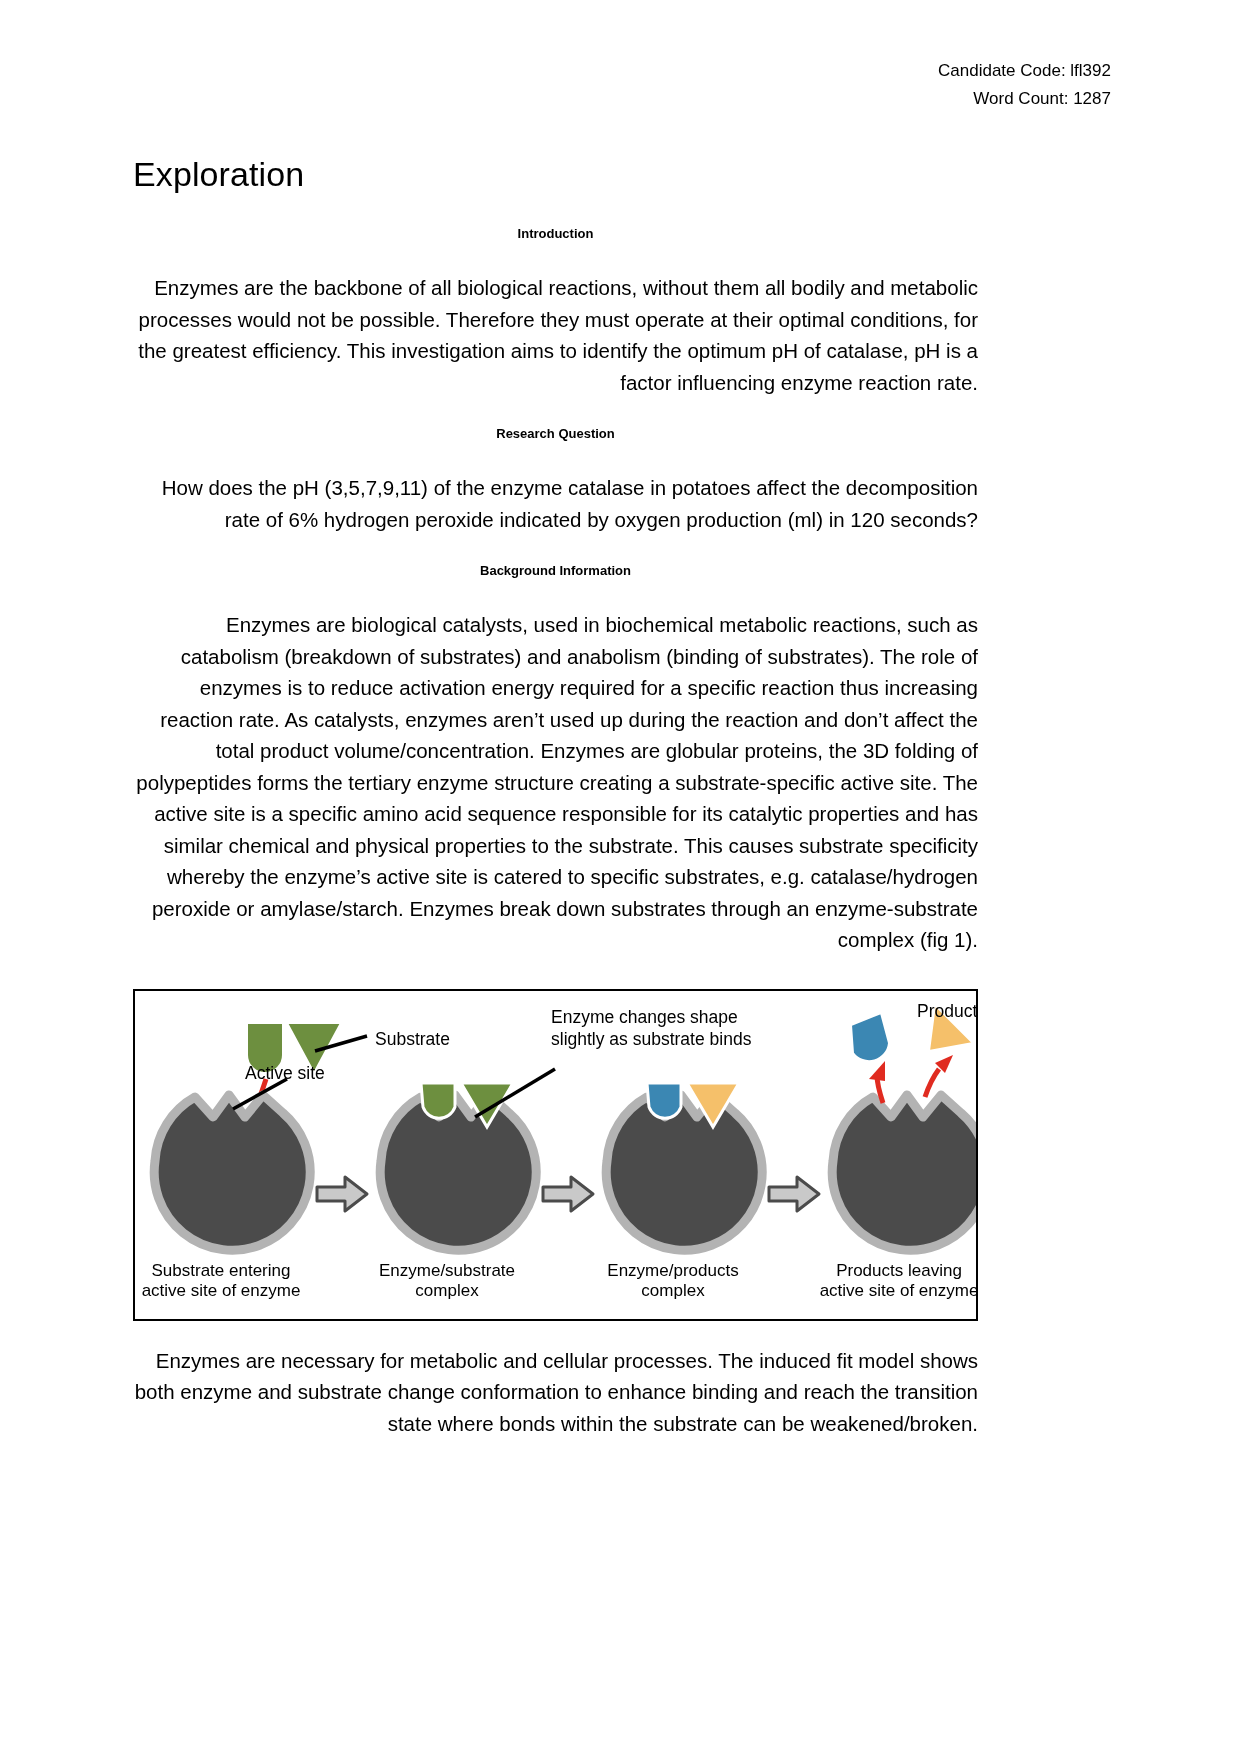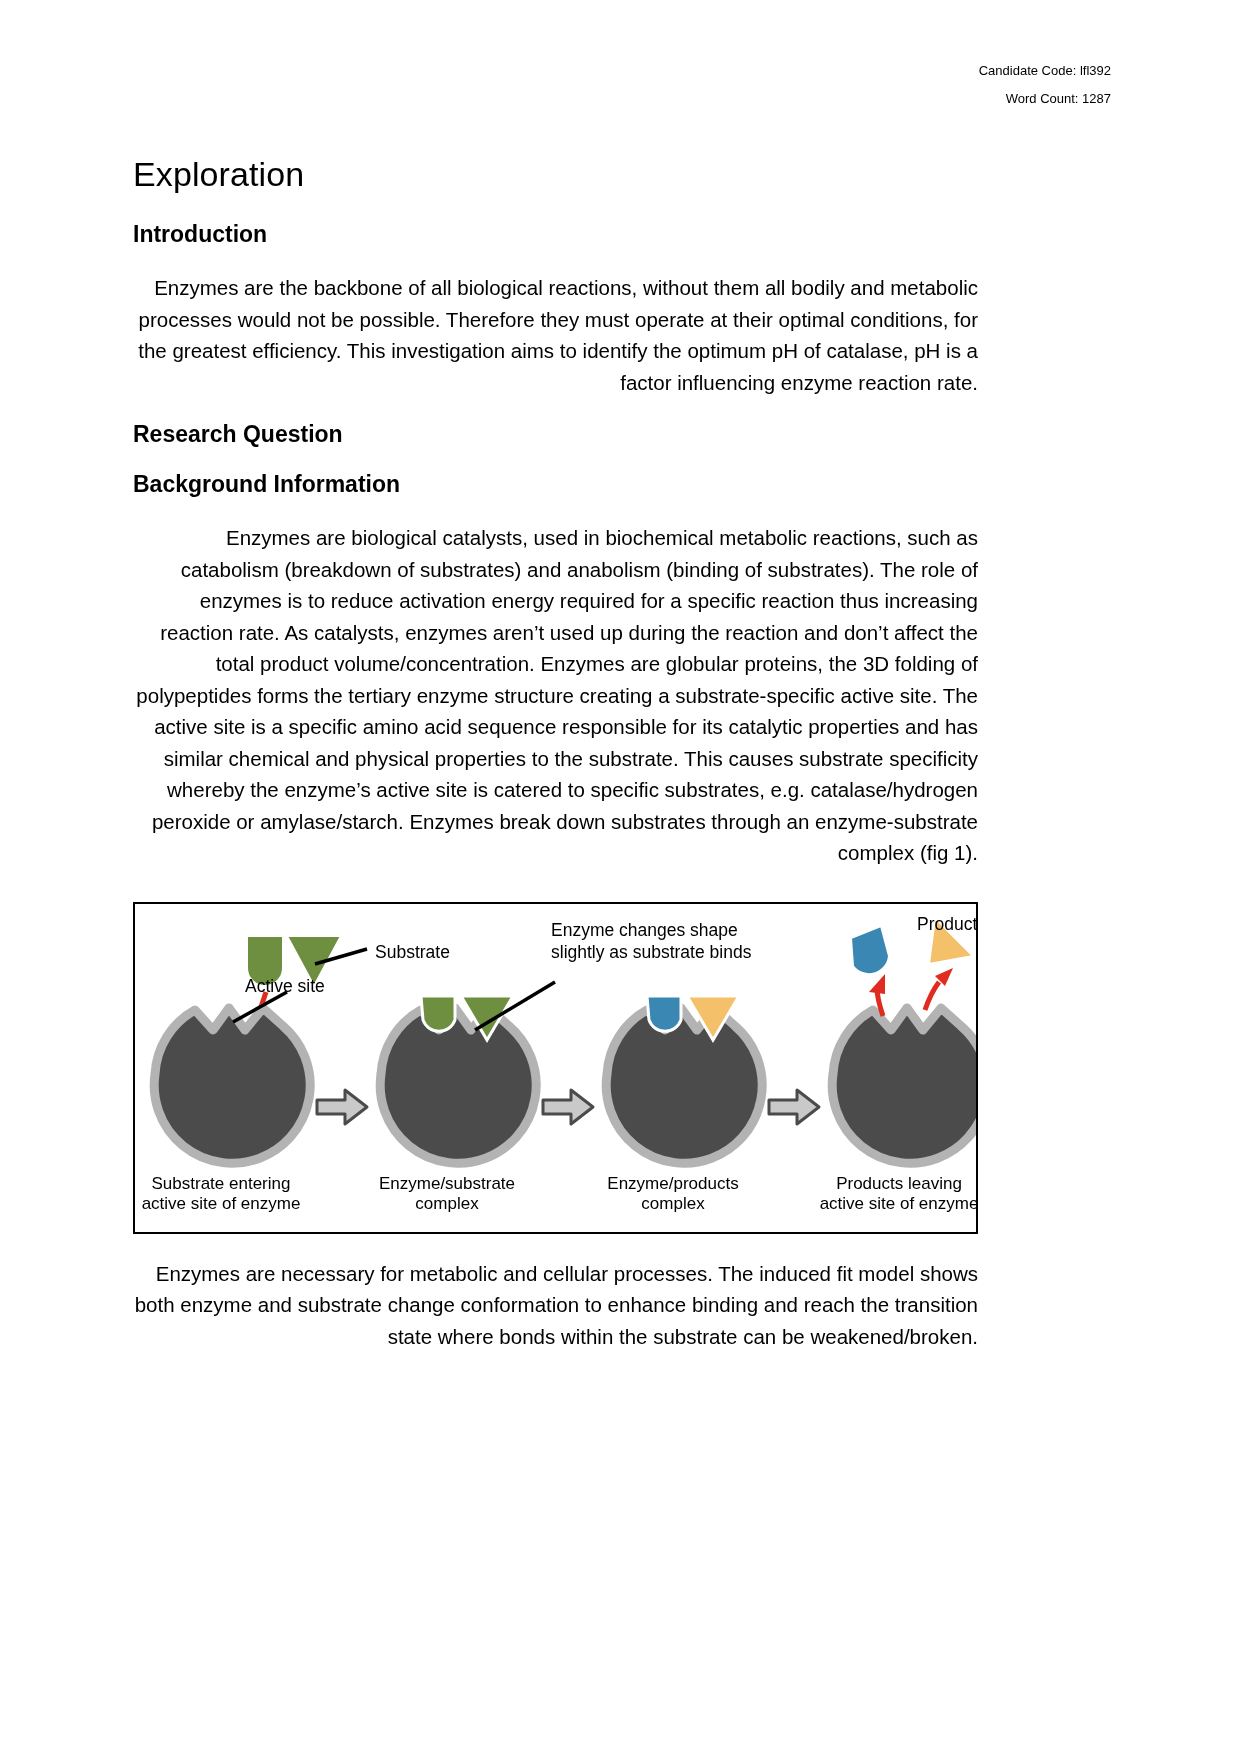--- a/index.html
+++ b/index.html
@@ -20,44 +20,45 @@
     height: 1754px;
     box-sizing: border-box;
     padding: 0;
     position: relative;
   }
   .header-meta {
     position: absolute;
     top: 57px;
     right: 130px;
     text-align: right;
-    font-size: 13px;
+    font-size: 17px;
     line-height: 28px;
     color: #000;
   }
   .content {
     position: absolute;
     left: 133px;
     top: 150px;
     width: 845px;
   }
   h1.doc-title {
     font-size: 34px;
     font-weight: 400;
     margin: 0 0 4px 0;
     padding: 0;
     line-height: 48px;
     letter-spacing: 0.1px;
   }
   h2.section-heading {
-    font-size: 23px;
+    font-size: 13px;
     font-weight: bold;
     margin: 22px 0 0 0;
     padding: 0;
     line-height: 28px;
+    text-align: center;
   }
   p.body-text {
     font-size: 20.5px;
     line-height: 31.5px;
     margin: 24px 0 0 0;
     padding: 0;
     text-align: right;
   }
   .figure-box {
     margin-top: 33px;
@@ -98,20 +99,21 @@
   </div>
 
   <div class="content">
 
     <h1 class="doc-title">Exploration</h1>
 
     <h2 class="section-heading">Introduction</h2>
     <p class="body-text">Enzymes are the backbone of all biological reactions, without them all bodily and metabolic processes would not be possible. Therefore they must operate at their optimal conditions, for the greatest efficiency. This investigation aims to identify the optimum pH of catalase, pH is a factor influencing enzyme reaction rate.</p>
 
     <h2 class="section-heading">Research Question</h2>
+    <p class="body-text">How does the pH (3,5,7,9,11) of the enzyme catalase in potatoes affect the decomposition rate of 6% hydrogen peroxide indicated by oxygen production (ml) in 120 seconds?</p>
 
     <h2 class="section-heading">Background Information</h2>
     <p class="body-text">Enzymes are biological catalysts, used in biochemical metabolic reactions, such as catabolism (breakdown of substrates) and anabolism (binding of substrates). The role of enzymes is to reduce activation energy required for a specific reaction thus increasing reaction rate. As catalysts, enzymes aren’t used up during the reaction and don’t affect the total product volume/concentration. Enzymes are globular proteins, the 3D folding of polypeptides forms the tertiary enzyme structure creating a substrate-specific active site. The active site is a specific amino acid sequence responsible for its catalytic properties and has similar chemical and physical properties to the substrate. This causes substrate specificity whereby the enzyme’s active site is catered to specific substrates, e.g. catalase/hydrogen peroxide or amylase/starch. Enzymes break down substrates through an enzyme-substrate complex (fig 1).</p>
 
     <div class="figure-box">
       <div class="figure-body">
 
         <svg class="figure-svg" width="842" height="328" viewBox="0 0 842 328">
 
           <g>

